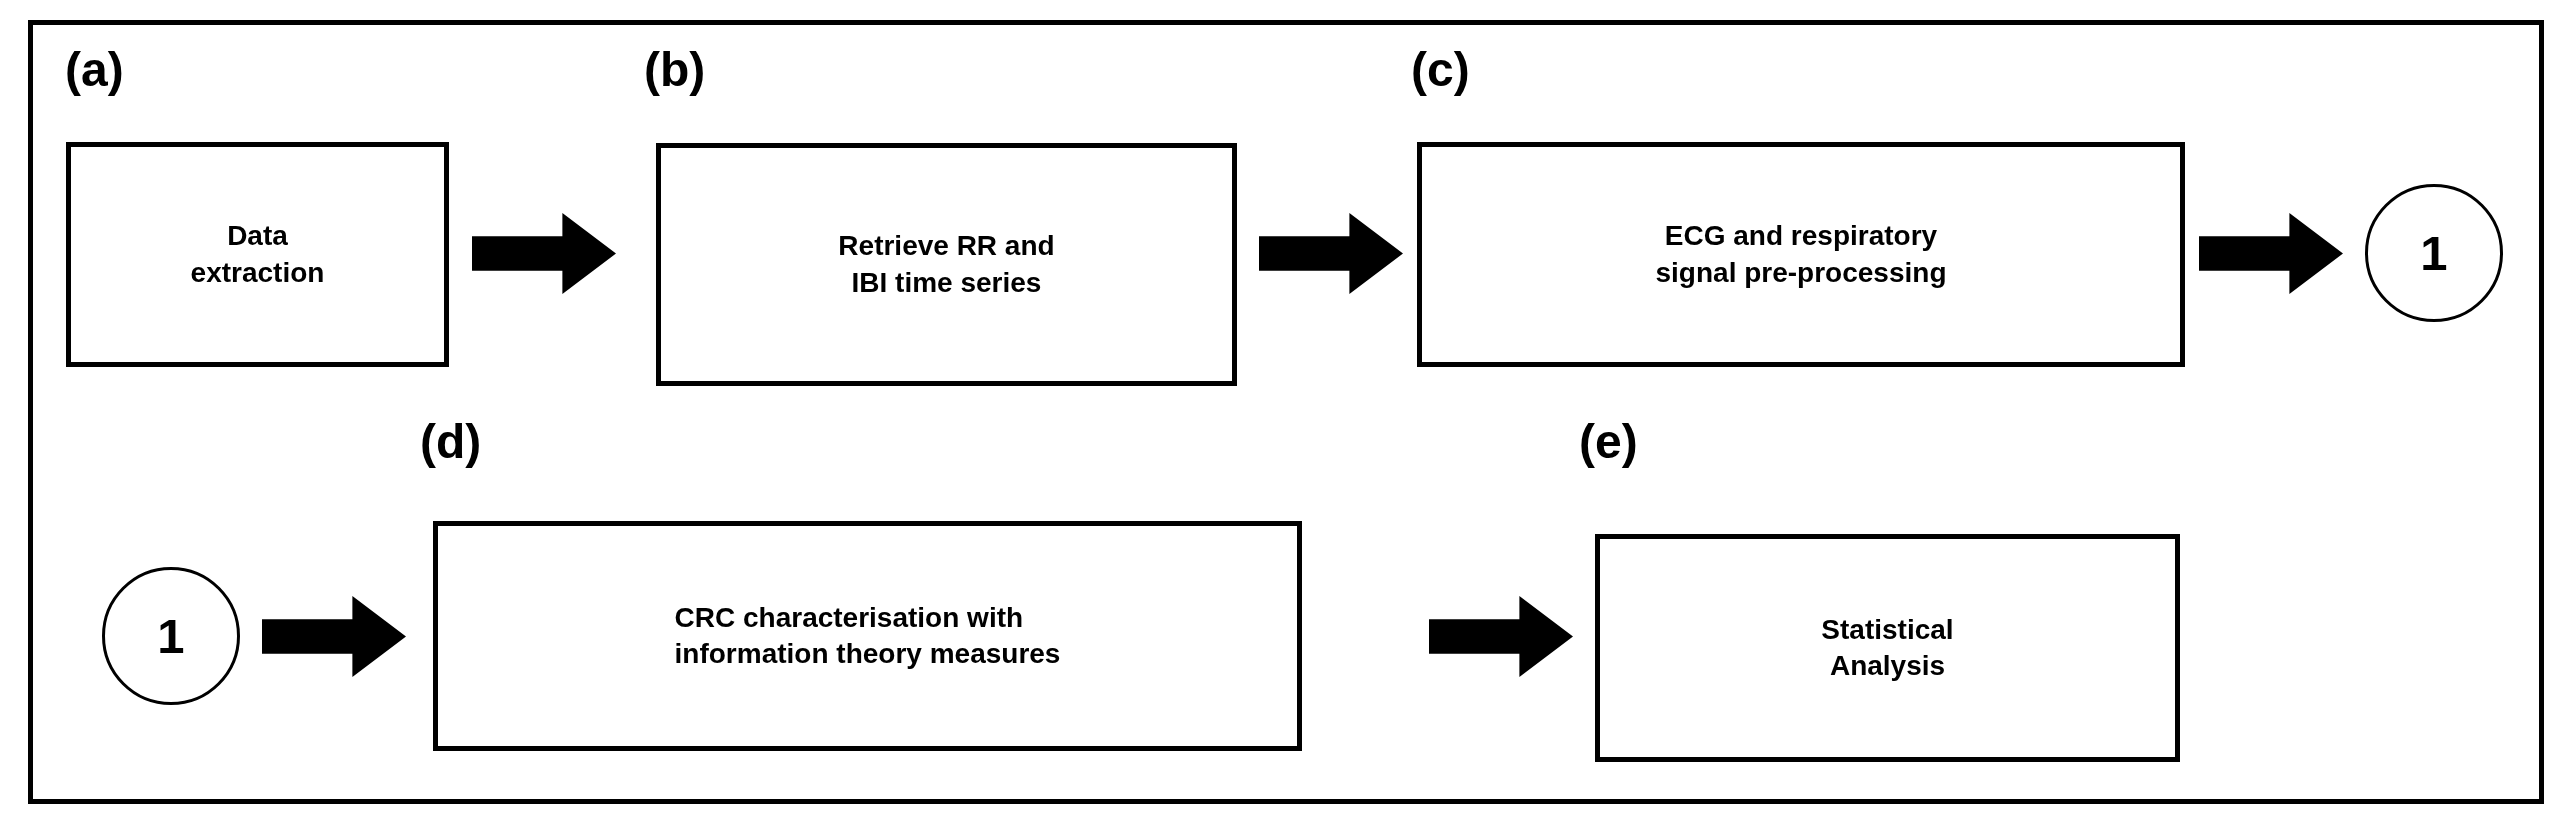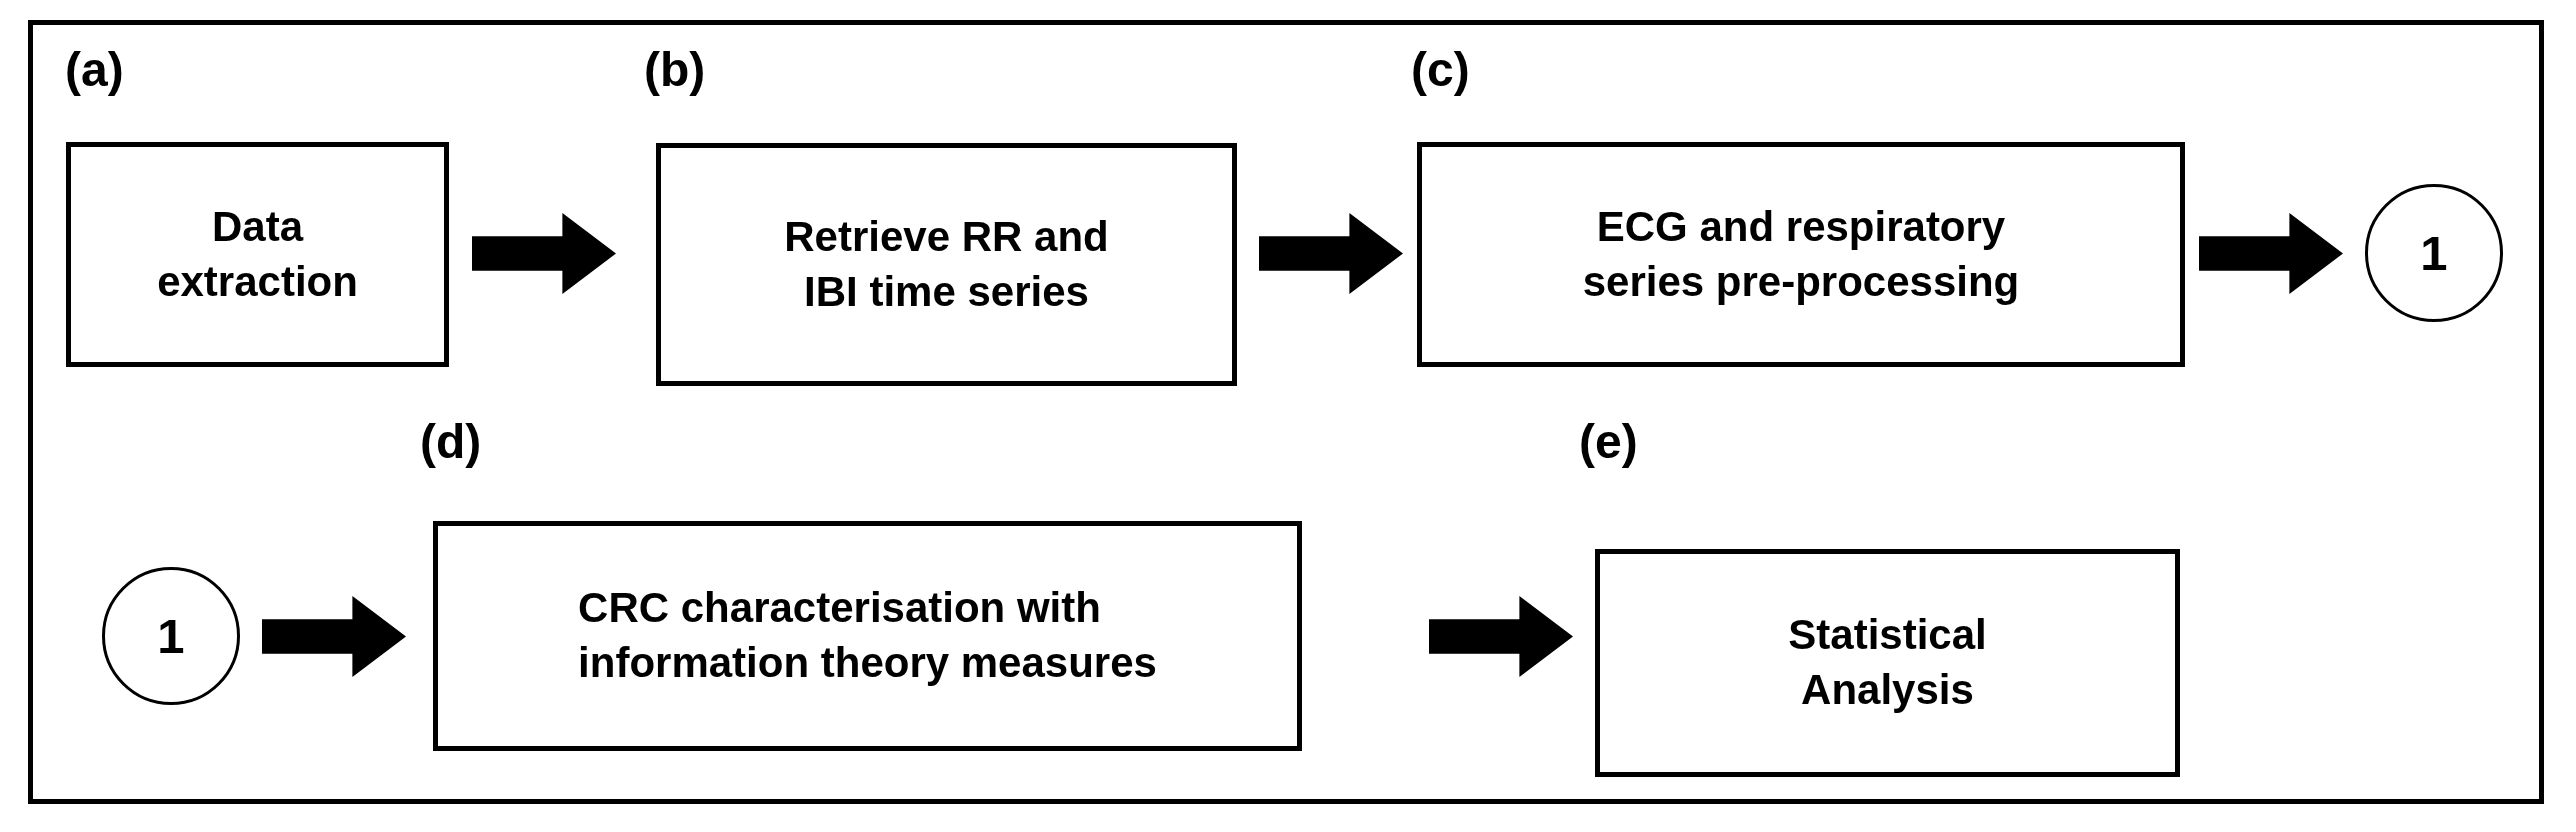--- a/index.html
+++ b/index.html
@@ -49,21 +49,21 @@
     border: 5.4px solid #000000;
     background: #ffffff;
     display: flex;
     align-items: center;
     justify-content: center;
     text-align: center;
   }
   .proc-box .proc-text {
     font-family: "Liberation Sans", sans-serif;
     font-weight: bold;
-    font-size: 42px;
+    font-size: 28px;
     line-height: 1.30;
     color: #000000;
     padding: 0 14px;
     white-space: pre-line;
   }
   .proc-box.align-left .proc-text {
     text-align: left;
   }
 
   
@@ -127,21 +127,21 @@
   <div class="block-arrow" style="left:1259px; top:213px; width:144px; height:81px;">
     <svg viewBox="0 0 188 105" preserveAspectRatio="none" aria-hidden="true">
       <polygon points="0,30 118,30 118,0 188,52.5 118,105 118,75 0,75" fill="#000000"></polygon>
     </svg>
   </div>
 
   <div class="panel-label" style="left:1411px; top:46px;">(c)</div>
 
   <div class="proc-box" style="left:1417px; top:142px; width:768px; height:225px;">
     <span class="proc-text">ECG and respiratory
-series pre-processing</span>
+signal pre-processing</span>
   </div>
 
   <div class="block-arrow" style="left:2199px; top:213px; width:144px; height:81px;">
     <svg viewBox="0 0 188 105" preserveAspectRatio="none" aria-hidden="true">
       <polygon points="0,30 118,30 118,0 188,52.5 118,105 118,75 0,75" fill="#000000"></polygon>
     </svg>
   </div>
 
   <div class="conn-circle" style="left:2365px; top:184px;">
     <span class="conn-text">1</span>
@@ -165,19 +165,19 @@
   </div>
 
   <div class="block-arrow" style="left:1429px; top:596px; width:144px; height:81px;">
     <svg viewBox="0 0 188 105" preserveAspectRatio="none" aria-hidden="true">
       <polygon points="0,30 118,30 118,0 188,52.5 118,105 118,75 0,75" fill="#000000"></polygon>
     </svg>
   </div>
 
   <div class="panel-label" style="left:1579px; top:418px;">(e)</div>
 
-  <div class="proc-box" style="left:1595px; top:549px; width:585px; height:228px;">
+  <div class="proc-box" style="left:1595px; top:534px; width:585px; height:228px;">
     <span class="proc-text">Statistical
 Analysis</span>
   </div>
 
 </div>
 
 
 </body></html>

